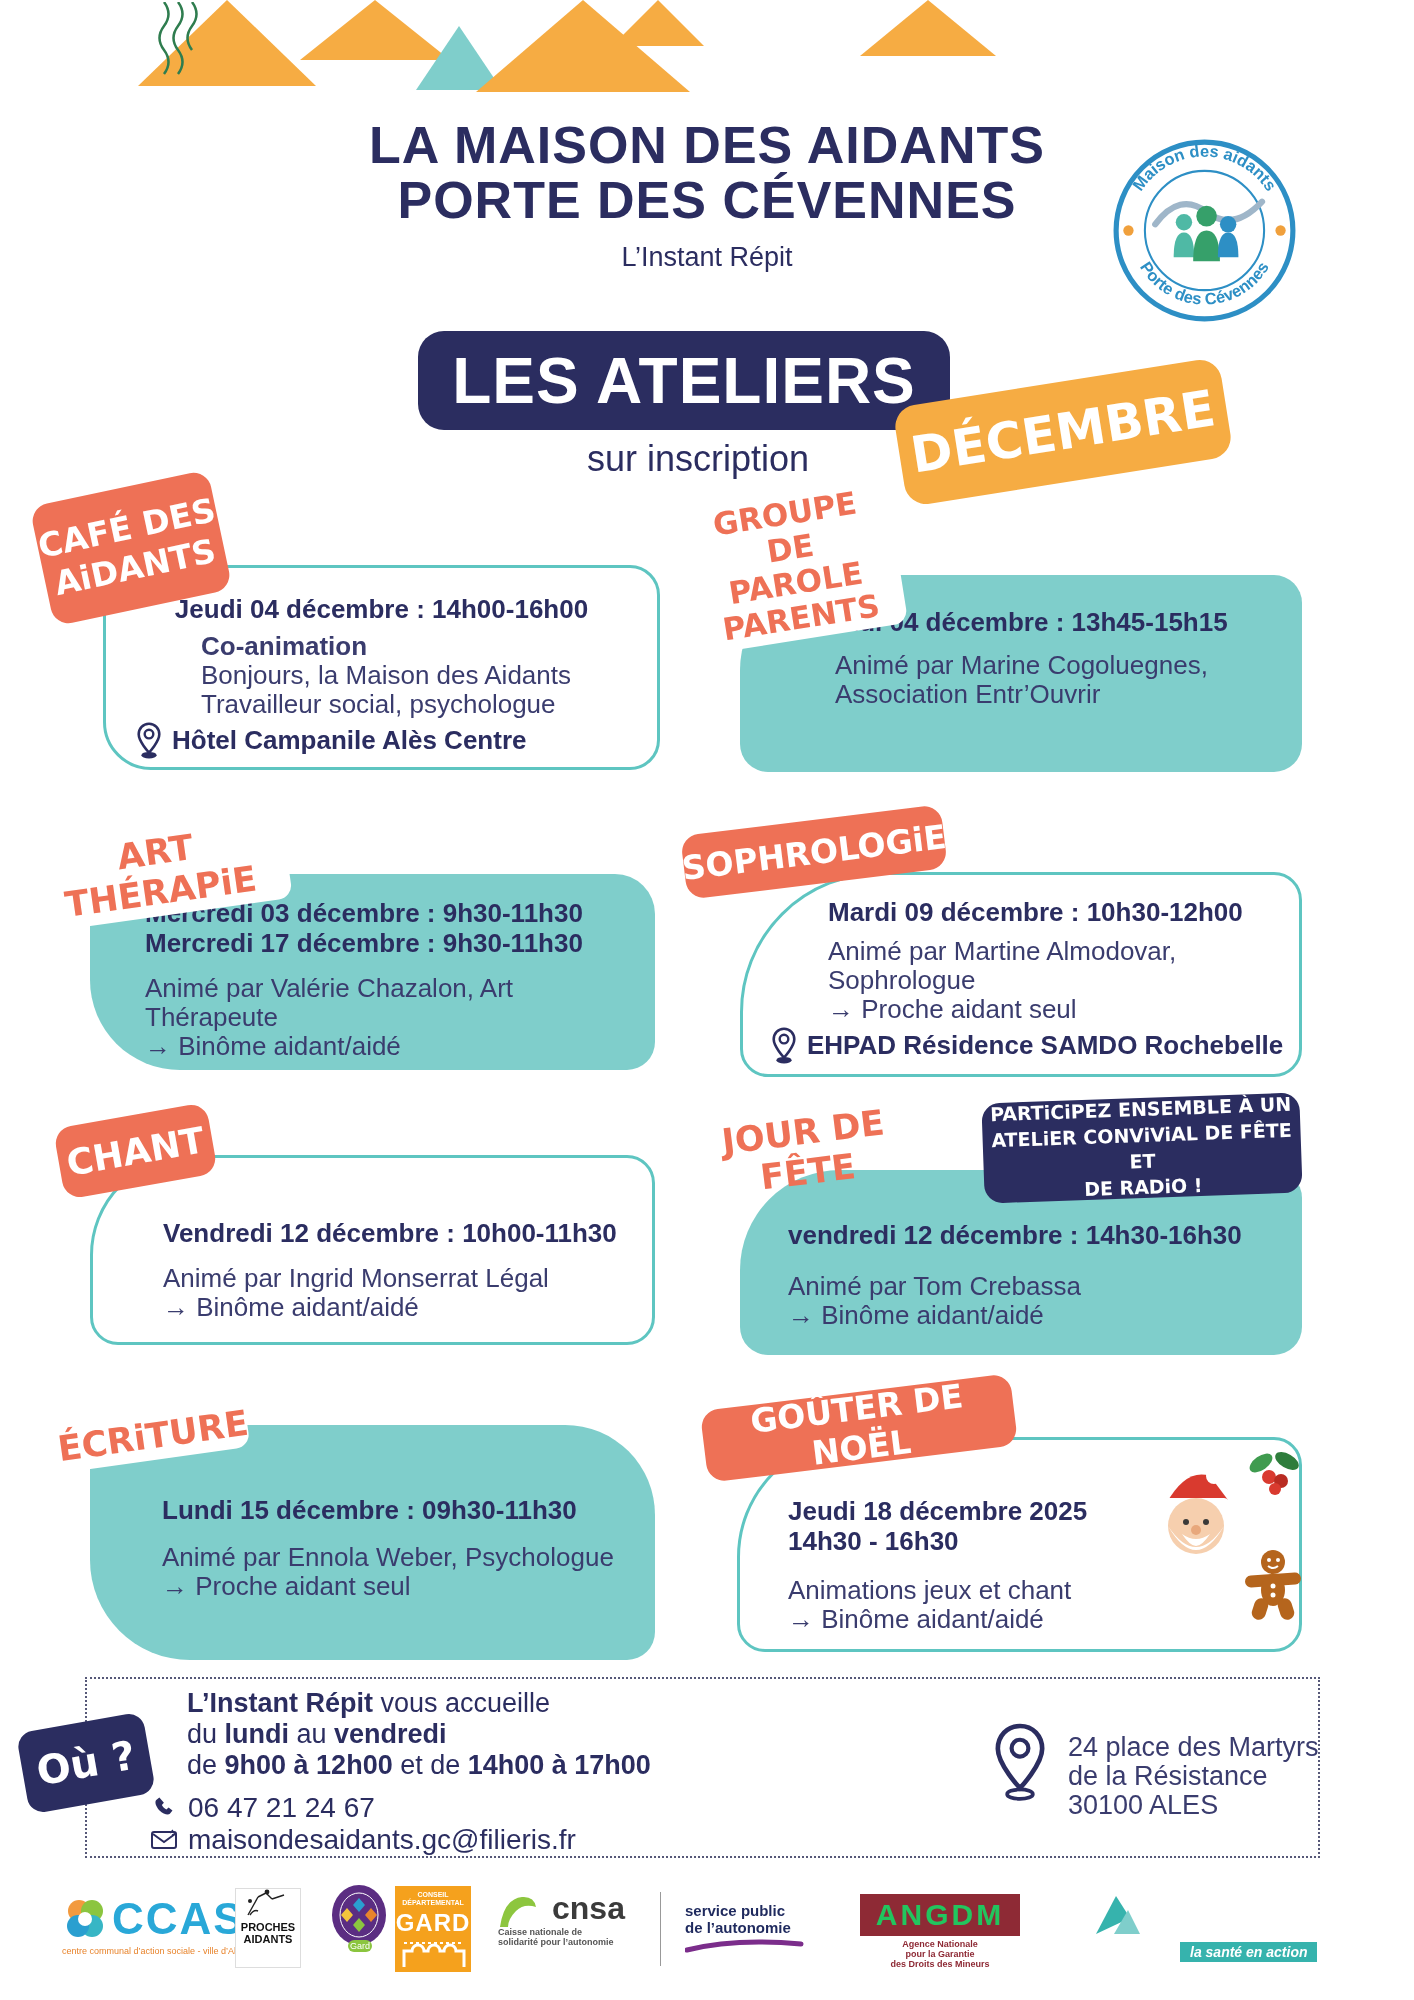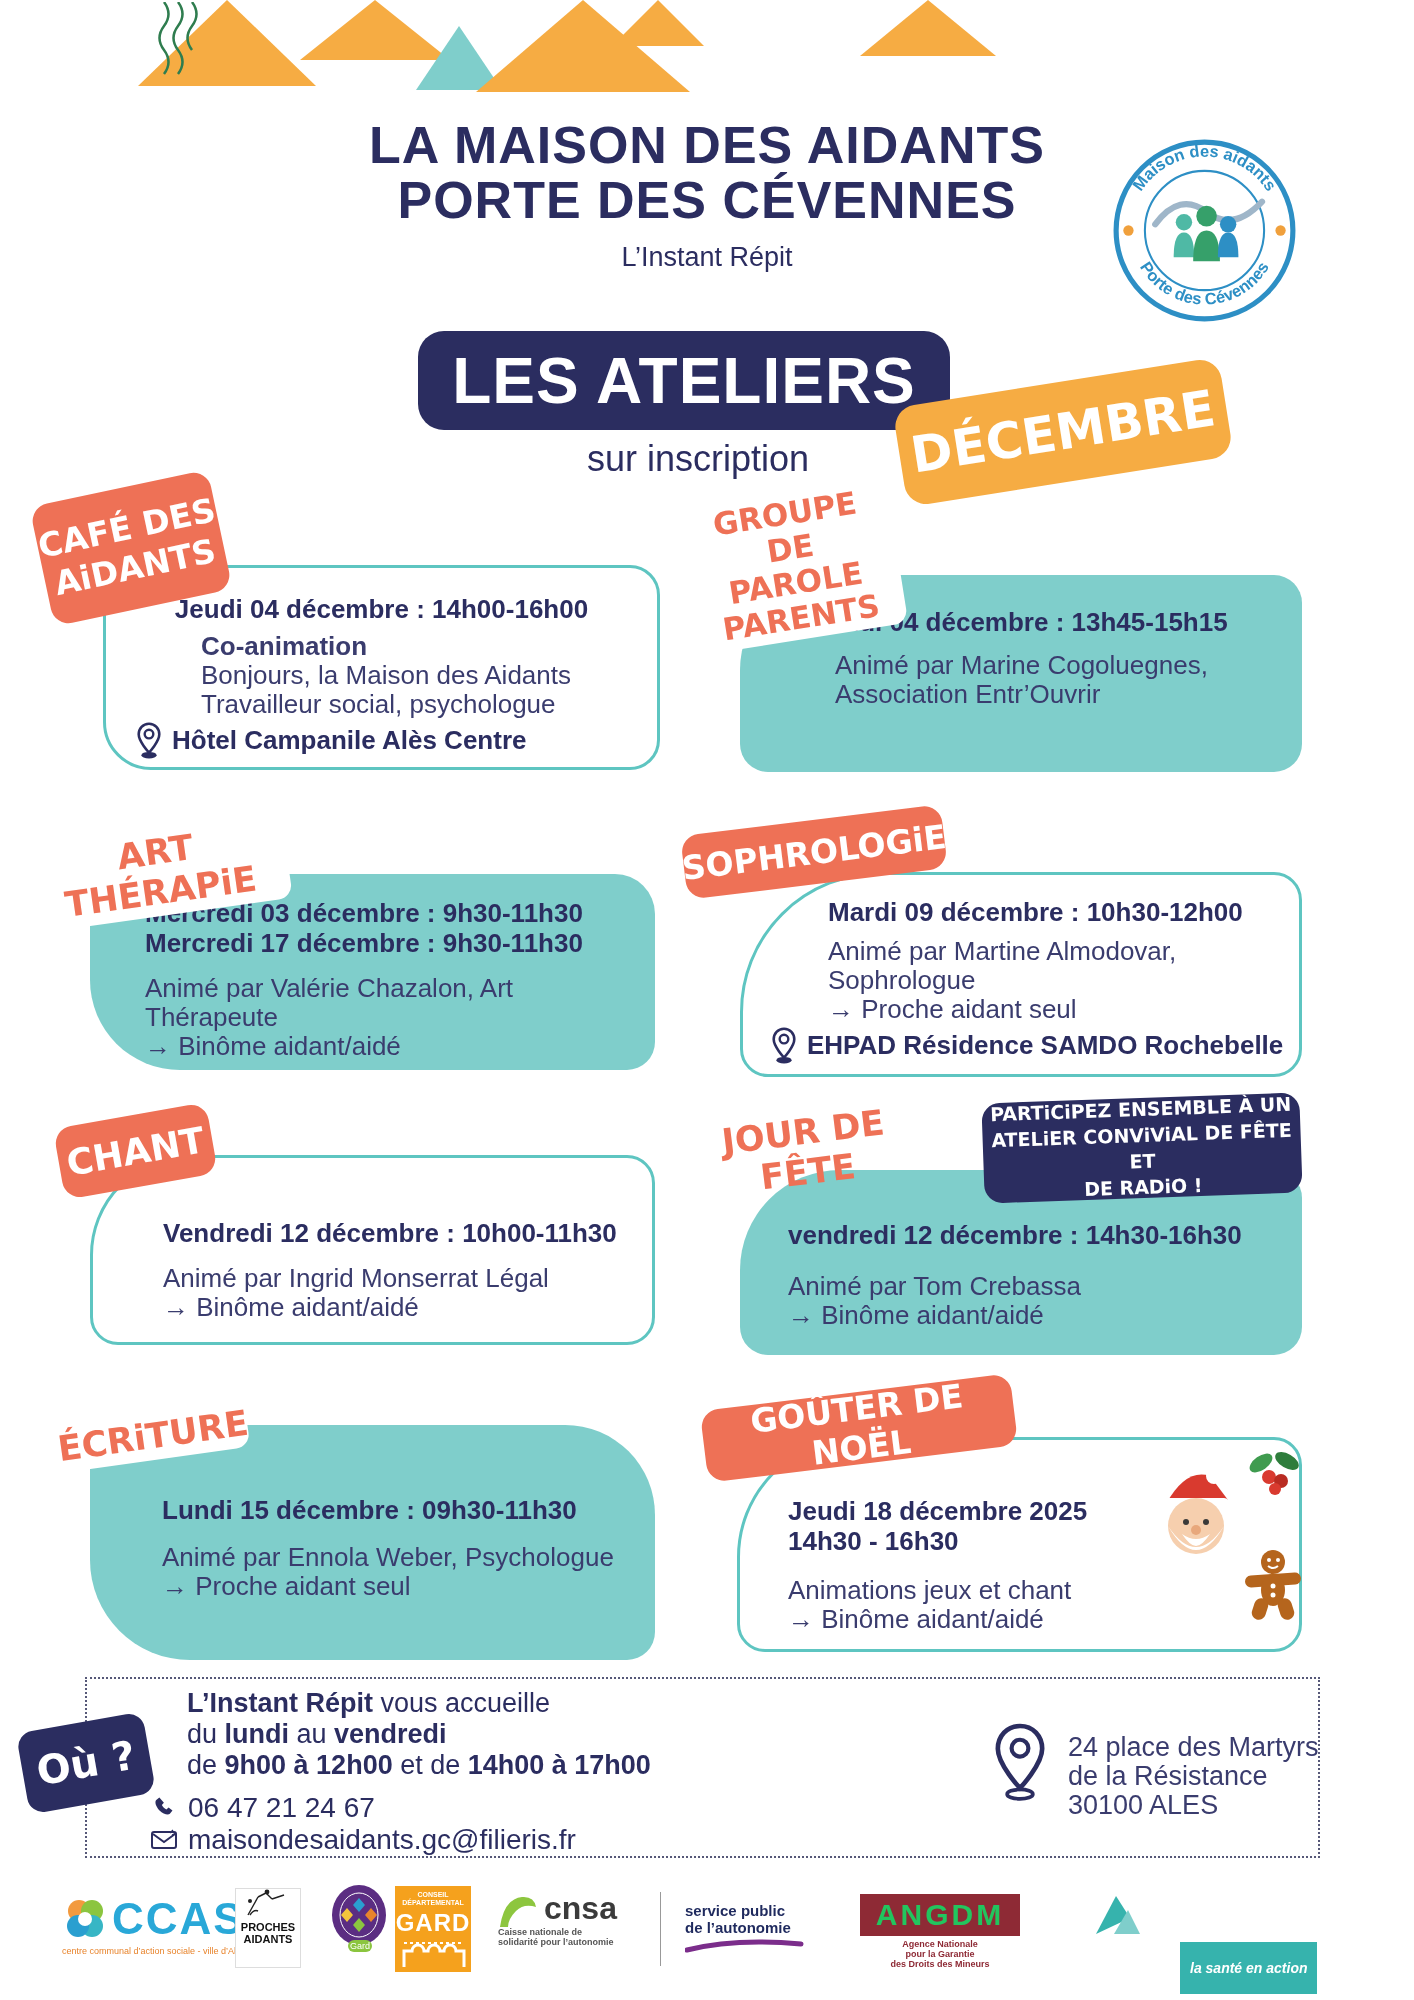--- a/index.html
+++ b/index.html
@@ -336,21 +336,21 @@
         <div>DÉPARTEMENTAL</div>
       </div>
       <div style="font-size:24px;font-weight:bold;letter-spacing:1px;margin-top:2px">GARD</div>
       <svg width="66" height="30" viewBox="0 0 66 30">
         <path d="M4 6 h58" stroke="#fff" stroke-width="2" stroke-dasharray="3 3"></path>
         <path d="M4 30 v-16 h8 a6 6 0 0 1 12 0 h4 a6 6 0 0 1 12 0 h4 a6 6 0 0 1 12 0 h8 v16" fill="none" stroke="#fff" stroke-width="3"></path>
       </svg>
     </div>
 
     <div class="plogo" style="left:498px;top:10px;width:150px">
-      <div style="display:flex;align-items:flex-end;gap:6px">
+      <div style="display:flex;align-items:flex-end;gap:14px">
         <svg width="40" height="34" viewBox="0 0 40 34">
           <path d="M2 34 Q6 6 24 4 Q36 3 38 14 Q26 10 18 18 Q10 26 10 34 z" fill="#8dc63f"></path>
         </svg>
         <span style="font-size:32px;font-weight:bold;color:#3b3b3b">cnsa</span>
       </div>
       <div class="smalltext" style="color:#555;font-weight:bold">
         <div>Caisse nationale de</div>
         <div>solidarité pour l’autonomie</div>
       </div>
     </div>
@@ -376,17 +376,17 @@
       </div>
     </div>
 
     <div class="plogo" style="left:1090px;top:8px;width:290px">
       <div style="display:flex;align-items:flex-start">
         <svg width="52" height="52" viewBox="0 0 52 52">
           <path d="M6 46 L26 8 L40 30 Z" fill="#36b3ad"></path>
           <path d="M24 46 L38 22 L50 46 Z" fill="#7fcecb"></path>
         </svg>
       </div>
-      <div style="background:#36b3ad;color:#fff;font-size:14px;font-style:italic;font-weight:bold;display:inline-block;padding:18px 10px;margin:2px 0 0 90px">la santé en action</div>
+      <div style="background:#36b3ad;color:#fff;font-size:14px;font-style:italic;font-weight:bold;display:inline-block;padding:2px 10px;margin:2px 0 0 90px">la santé en action</div>
     </div>
 
   </div>
 </div>
 
 </body></html>

